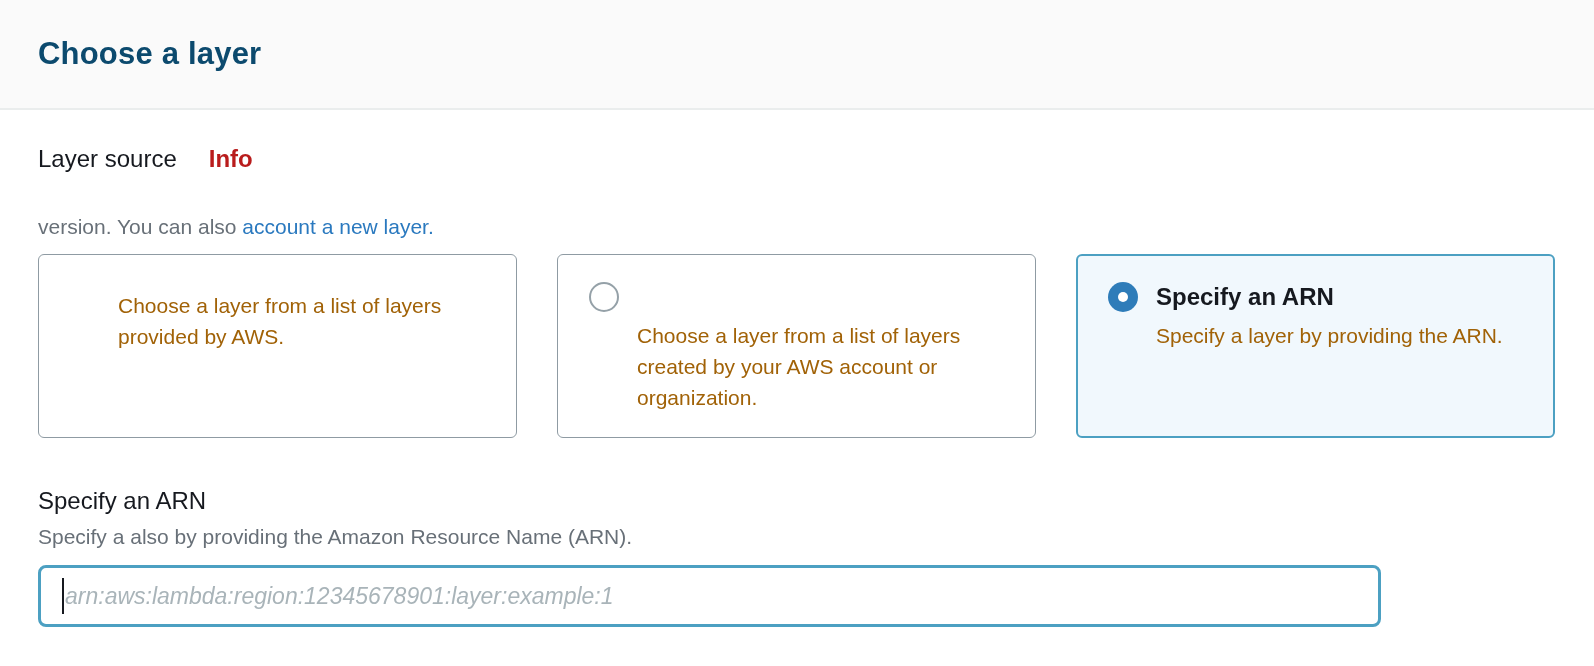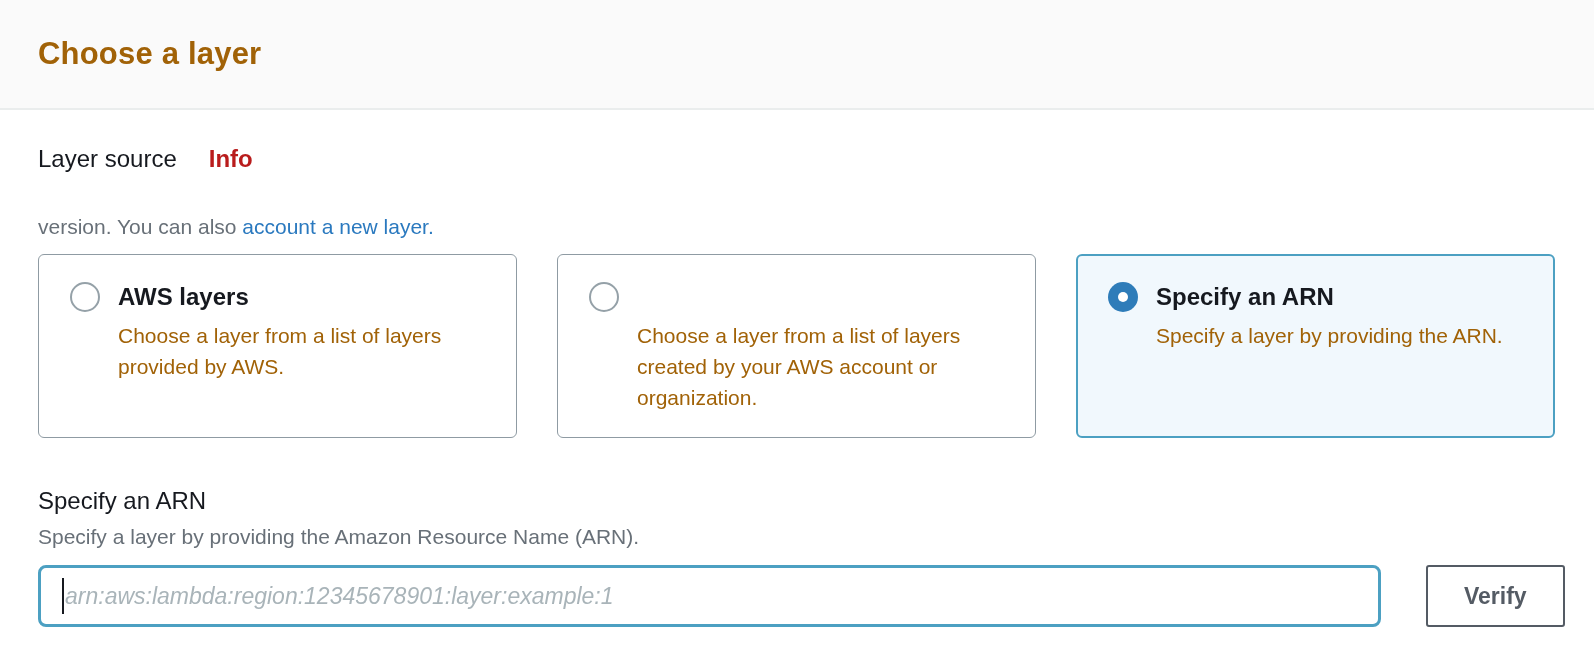--- a/index.html
+++ b/index.html
@@ -17,21 +17,21 @@
     height: 110px;
     background: #fafafa;
     border-bottom: 2px solid #eaeded;
     display: flex;
     align-items: center;
     padding: 0 38px;
   }
   .panel-title {
     font-size: 31px;
     font-weight: 700;
-    color: #a16207;
+    color: #0c4a6e;
     letter-spacing: 0.2px;
   }
 
   .panel-body { padding: 0 38px; }
 
   
   .label-row {
     margin-top: 34px;
     display: flex;
     align-items: baseline;
@@ -169,24 +169,20 @@
         <a class="info-link">Info</a>
       </div>
       <p class="section-desc">
         <br>
         <span>version. You can also </span><a class="inline-link">account a new layer.</a>
       </p>
 
       <div class="cards">
 
         <div class="card">
-          <div class="card-title-row">
-            <span class="radio"></span>
-            <span class="card-title">AWS layers</span>
-          </div>
           <p class="card-desc">Choose a layer from a list of layers provided by AWS.</p>
         </div>
 
         <div class="card">
           <div class="card-title-row">
             <span class="radio"></span>
           </div>
           <p class="card-desc">Choose a layer from a list of layers created by your AWS account or organization.</p>
         </div>
 
@@ -196,24 +192,23 @@
             <span class="card-title">Specify an ARN</span>
           </div>
           <p class="card-desc">Specify a layer by providing the ARN.</p>
         </div>
 
       </div>
     </section>
 
     <section>
       <div class="arn-title">Specify an ARN</div>
-      <p class="arn-desc">Specify a layer by providing the Amazon Resource Name (ARN).</p>
+      <p class="arn-desc">Specify a also by providing the Amazon Resource Name (ARN).</p>
       <div class="input-row">
         <div class="input-wrap">
           <input class="arn-input" type="text" placeholder="arn:aws:lambda:region:12345678901:layer:example:1" style="">
           <span class="caret"></span>
         </div>
-        <button class="verify-btn">Verify</button>
       </div>
     </section>
 
   </main>
 </div>
 
 </body></html>

